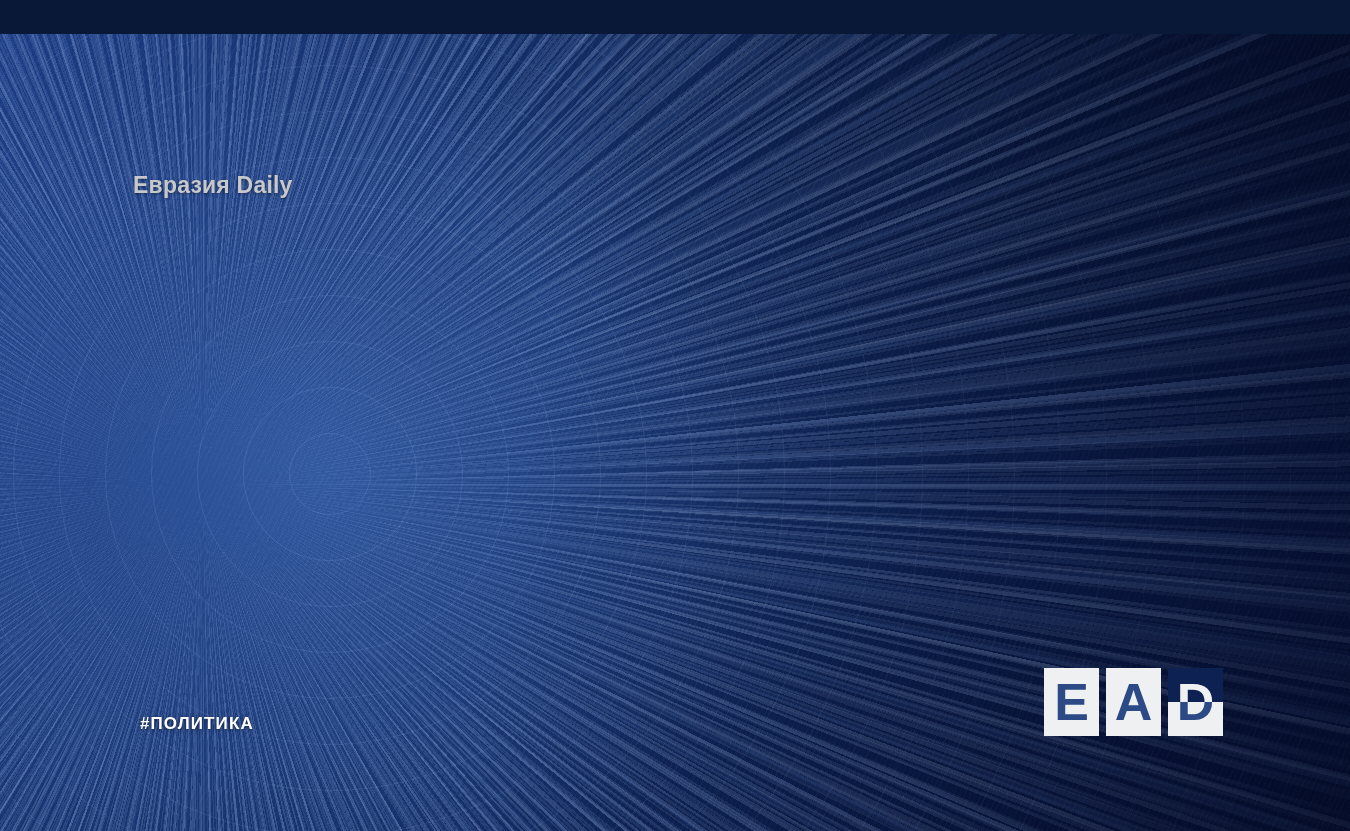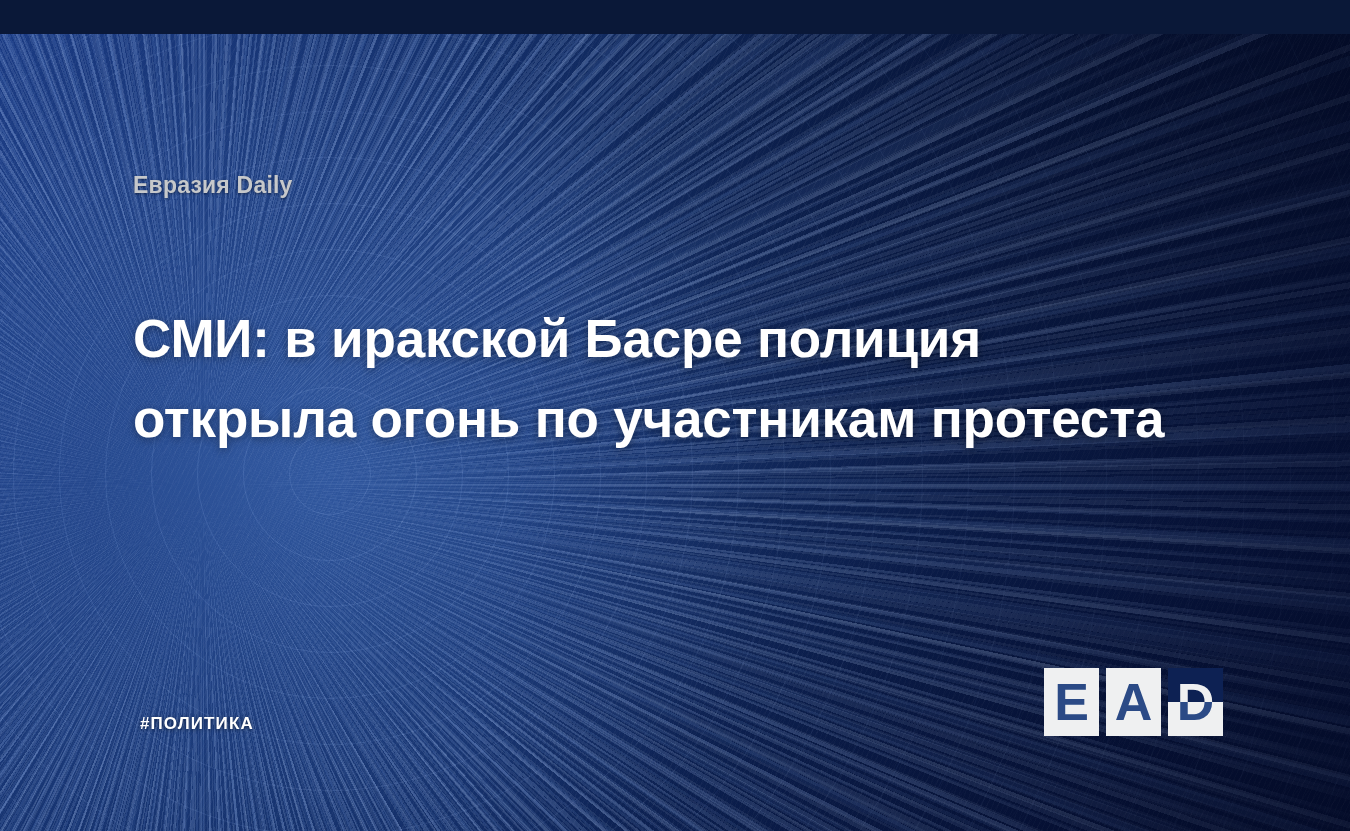--- a/index.html
+++ b/index.html
@@ -209,21 +209,20 @@
       <div class="ring" style="left: 330px; top: 440px; width: 2288px; height: 2288px; border-color: rgba(168, 198, 252, 0.05);"></div>
       <div class="ring" style="left: 330px; top: 440px; width: 2380px; height: 2380px; border-color: rgba(168, 198, 252, 0.043);"></div>
     </div>
   <div class="grain"></div>
   <div class="dark-right"></div>
 
   <div class="content">
 
     <div class="site-name">Евразия Daily</div>
 
-    <h1 class="headline">СМИ: в иракской Басре полиция открыла огонь по участникам протеста</h1>
 
     <div class="tag">#ПОЛИТИКА</div>
 
     <div class="logo">
       <div class="tile">
         <span class="glyph">E</span>
       </div>
       <div class="tile">
         <span class="glyph">A</span>
       </div>

